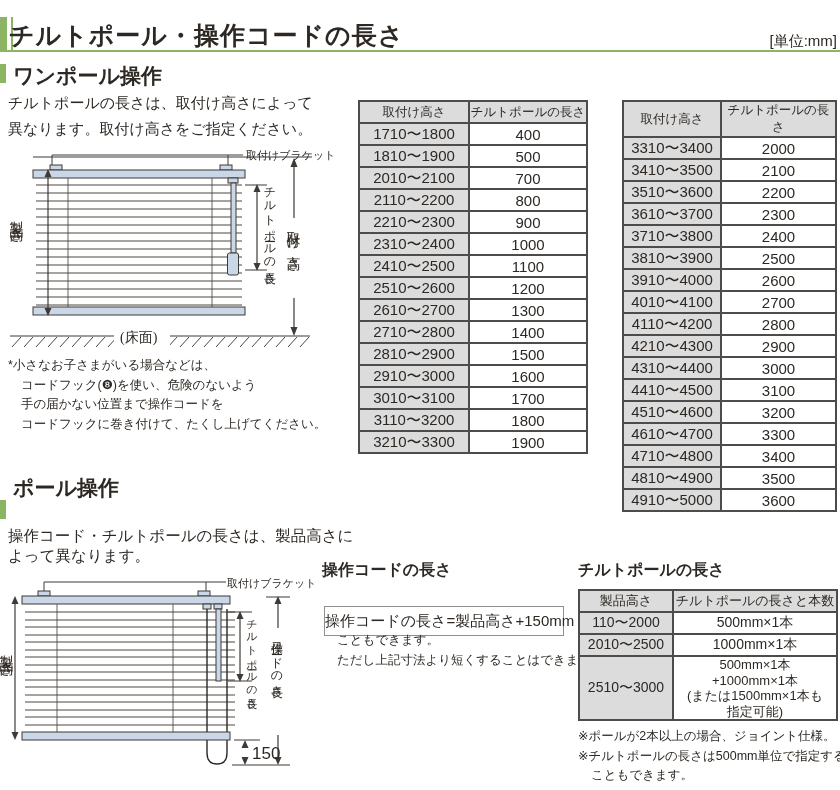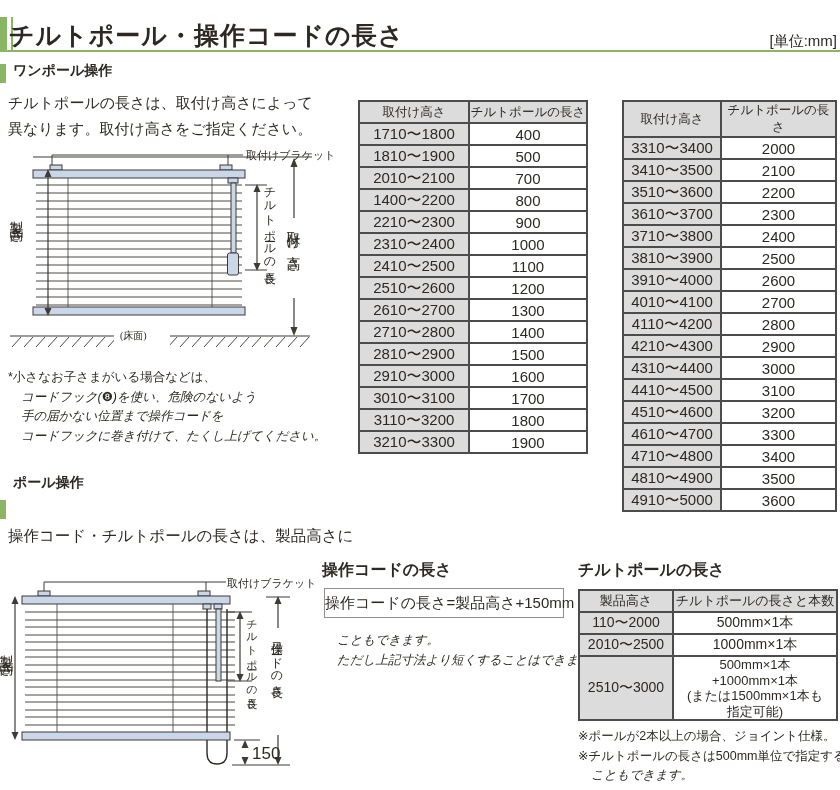--- a/index.html
+++ b/index.html
@@ -3,46 +3,46 @@
 <meta charset="utf-8">
 <style>
   html,body{margin:0;padding:0;background:#fff;}
   .page{position:relative;width:840px;height:790px;background:#fff;overflow:hidden;
         font-family:"Liberation Sans","DejaVu Sans",sans-serif;color:#2d2823;}
   .abs{position:absolute;}
   .green{background:#8bb562;}
   .title{font-size:25px;font-weight:bold;letter-spacing:1px;white-space:nowrap;}
   .unit{font-size:15px;}
   .sec-sq{width:6px;height:19px;}
-  .sec-title{font-size:14px;font-weight:bold;white-space:nowrap;}
+  .sec-title{font-size:21px;font-weight:bold;white-space:nowrap;}
   .intro div{white-space:nowrap;}
   .intro1{font-size:15px;line-height:26px;}
   .intro2{font-size:15.5px;line-height:20px;}
   .note{font-size:12.5px;line-height:19.5px;}
   .note div{white-space:nowrap;}
-  .note .cont{padding-left:13px;font-style:italic;}
+  .note .cont{padding-left:13px;}
   .col-heading{font-size:16px;font-weight:bold;white-space:nowrap;}
   .formula-box{border:1px solid #8f8f8f;height:28px;line-height:28px;text-align:center;
-               font-size:15px;white-space:nowrap;}
+               font-size:15px;white-space:nowrap;margin-top:18px;}
   
   .spec{border-collapse:collapse;table-layout:fixed;position:absolute;background:#fff;}
   .spec th,.spec td{border:2px solid #4c4c4c;text-align:center;padding:0;height:20px;vertical-align:middle;}
   .spec th{background:#dcdcdc;font-weight:normal;font-size:12.5px;}
   .spec td{font-size:15px;}
   .spec td:first-child{background:#dcdcdc;}
   .spec3 th{font-size:13px;}
   .spec3 td{font-size:14px;margin-left:22px;}
   .spec3 td div{font-size:13px;line-height:15.5px;white-space:nowrap;}
   
   .dlabel{font-size:11px;white-space:nowrap;}
   .vlabel{writing-mode:vertical-rl;text-orientation:upright;line-height:1;}
   .v14{font-size:14px;letter-spacing:3px;}
   .v12{font-size:12px;letter-spacing:0.5px;}
   .v11{font-size:11px;letter-spacing:0.5px;}
-  .floor-label{font-size:10px;white-space:nowrap;font-family:Liberation Serif, serif;}
+  .floor-label{font-size:14px;white-space:nowrap;font-family:Liberation Serif, serif;}
   .dim150{font-size:17px;}
   svg{display:block;}
 </style>
 </head>
 <body>
 
 <div class="page">
 
   <div class="abs green" style="left:0;top:17px;width:7px;height:35px"></div>
   <div class="abs green" style="left:11px;top:17px;width:2px;height:35px"></div>
@@ -106,21 +106,21 @@
         <path d="M294 196 L290.5 187 L297.5 187 Z" stroke="none"></path>
       </g>
     </svg>
     <div class="abs dlabel" style="left:246px;top:8px">取付けブラケット</div>
     <div class="abs vlabel v14" style="left:10px;top:70px">製品高さ</div>
     <div class="abs vlabel v12" style="left:264px;top:38px">チルトポールの長さ</div>
     <div class="abs vlabel v14" style="left:287px;top:80px">取付け高さ</div>
     <div class="abs floor-label" style="left:120px;top:189px">(床面)</div>
   </div>
 
-  <div class="abs note" style="left:8px;top:368px">
+  <div class="abs note" style="left:8px;top:356px">
       <div>*小さなお子さまがいる場合などは、</div>
       <div class="cont">コードフック(❽)を使い、危険のないよう</div>
       <div class="cont">手の届かない位置まで操作コードを</div>
       <div class="cont">コードフックに巻き付けて、たくし上げてください。</div>
     </div>
 
   <table class="spec" style="left:358px;top:100px;width:230px">
     <colgroup>
         <col style="width:110px">
         <col>
@@ -138,21 +138,21 @@
         </tr>
         <tr>
           <td>1810〜1900</td>
           <td>500</td>
         </tr>
         <tr>
           <td>2010〜2100</td>
           <td>700</td>
         </tr>
         <tr>
-          <td>1400〜2200</td>
+          <td>2110〜2200</td>
           <td>800</td>
         </tr>
         <tr>
           <td>2210〜2300</td>
           <td>900</td>
         </tr>
         <tr>
           <td>2310〜2400</td>
           <td>1000</td>
         </tr>
@@ -275,20 +275,21 @@
           <td>4910〜5000</td>
           <td>3600</td>
         </tr>
       </tbody>
   </table>
 
   <div class="abs sec-sq green" style="left:0;top:500px"></div>
   <div class="abs sec-title" style="left:13px;top:474px">ポール操作</div>
   <div class="abs intro intro2" style="left:8px;top:526px">
       <div class="cont">操作コード・チルトポールの長さは、製品高さに</div>
+      <div class="cont">よって異なります。</div>
     </div>
 
   <div class="abs" style="left:0;top:568px;width:320px;height:222px">
     <svg width="320" height="222" viewBox="0 0 320 222">
 
       <path d="M44 23 V14 H226 M206 14 V23" stroke="#3e3a36" stroke-width="1" fill="none"></path>
 
       <g>
         <rect x="38" y="23" width="12" height="5" fill="#c9d7e8" stroke="#3e3a36" stroke-width="1"></rect>
         <rect x="198" y="23" width="12" height="5" fill="#c9d7e8" stroke="#3e3a36" stroke-width="1"></rect>

